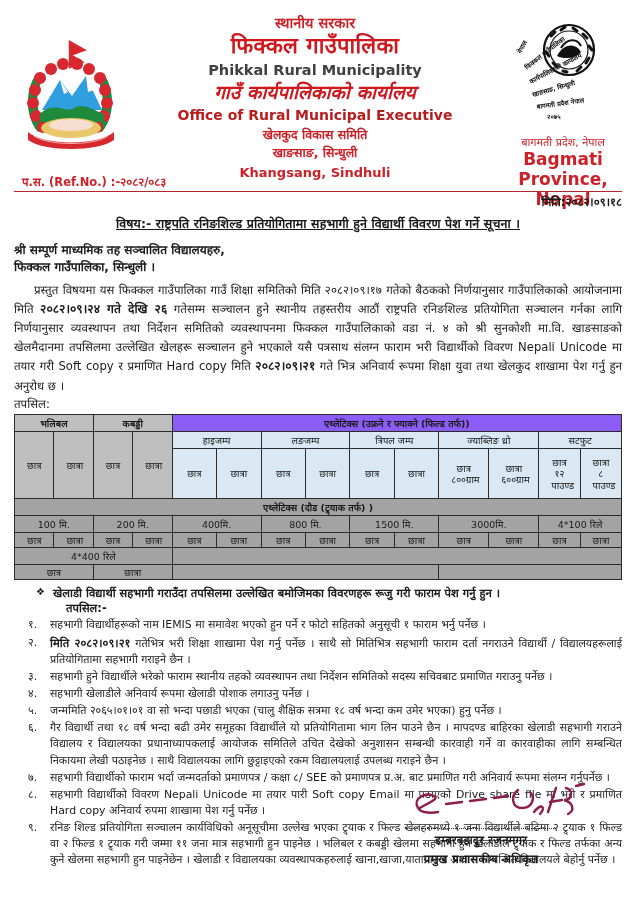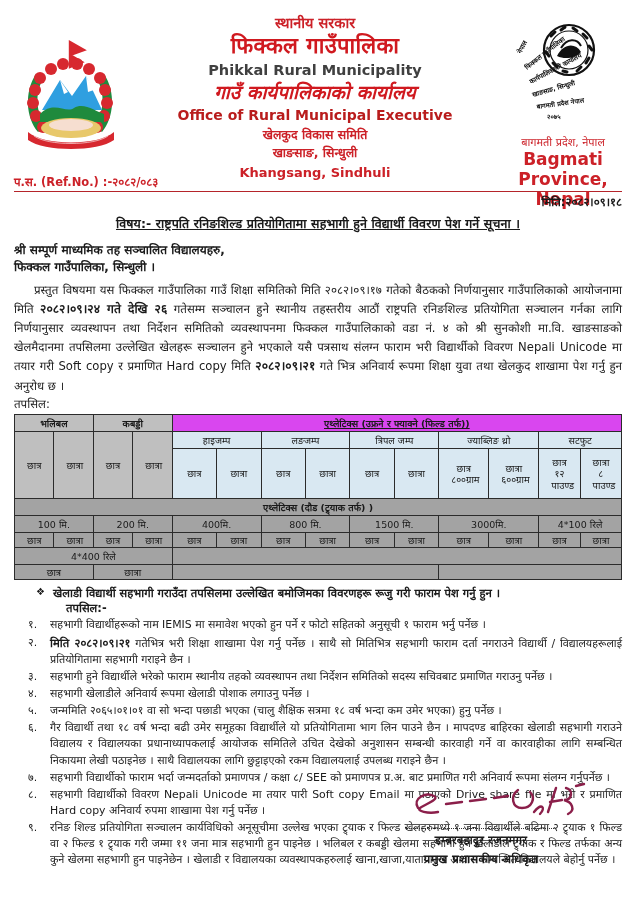--- a/index.html
+++ b/index.html
@@ -33,21 +33,21 @@
   .h-sub1 { color: #cc2128; font-size: 12.5px; font-weight: bold; line-height: 1.5; }
   .h-sub2 { color: #cc2128; font-size: 12.5px; font-weight: bold; line-height: 1.5; }
   .h-en-sub { color: #cc2128; font-size: 13px; font-weight: bold; line-height: 1.5; }
 
   .seal { width: 118px; flex: 0 0 118px; text-align: center; padding-top: 8px; }
   .seal svg { display: block; width: 104px; height: 104px; margin: 0 auto; }
   .seal-prov-np { color: #cc2128; font-size: 11px; font-weight: normal; margin-top: 14px; }
   .seal-prov-en { color: #cc2128; font-size: 17px; font-weight: bold; }
 
   
-  .refrow { display: flex; align-items: flex-end; justify-content: space-between; margin-top: -6px; }
+  .refrow { display: flex; align-items: flex-end; justify-content: space-between; margin-top: -6px; margin-left: 8px; }
   .refno { color: #cc2128; font-size: 11.5px; font-weight: bold; }
   .hr-red { border: none; border-top: 1.6px solid #b5242a; margin: 2px 0 0 0; }
   .daterow { text-align: right; font-size: 11.5px; font-weight: bold; margin-top: 2px; }
 
   
   .subject {
     text-align: center; font-size: 12.5px; font-weight: bold;
     text-decoration: underline; margin-top: 6px; letter-spacing: .1px;
   }
 
@@ -67,21 +67,21 @@
     width: 100%; border-collapse: collapse; margin-top: 3px;
     table-layout: fixed;
   }
   table.sports td, table.sports th {
     border: 1px solid #2b2b2b; text-align: center; vertical-align: middle;
     font-size: 9.5px; line-height: 1.18; padding: 1px 12px;
   }
   .cl-grey { background: #bfbfbf; font-weight: bold; }
   .cl-grey-sm { background: #bfbfbf; }
   .cl-blue { background: #d9e8f2; }
-  .cl-blue-b { background: #d946ef; font-weight: bold; text-decoration: underline; }
+  .cl-blue-b { background: #8b5cf6; font-weight: bold; }
   .cl-white { background: #a3a3a3; }
   .tall { height: 50px; }
   .hrow { height: 17px; }
   .srow { height: 15px; }
   .th-title { font-size: 10px; font-weight: bold; }
   .evt { font-size: 10.5px; }
 
   
   .bullet-line {
     display: flex; gap: 8px; margin-top: 5px; font-size: 11.4px;

